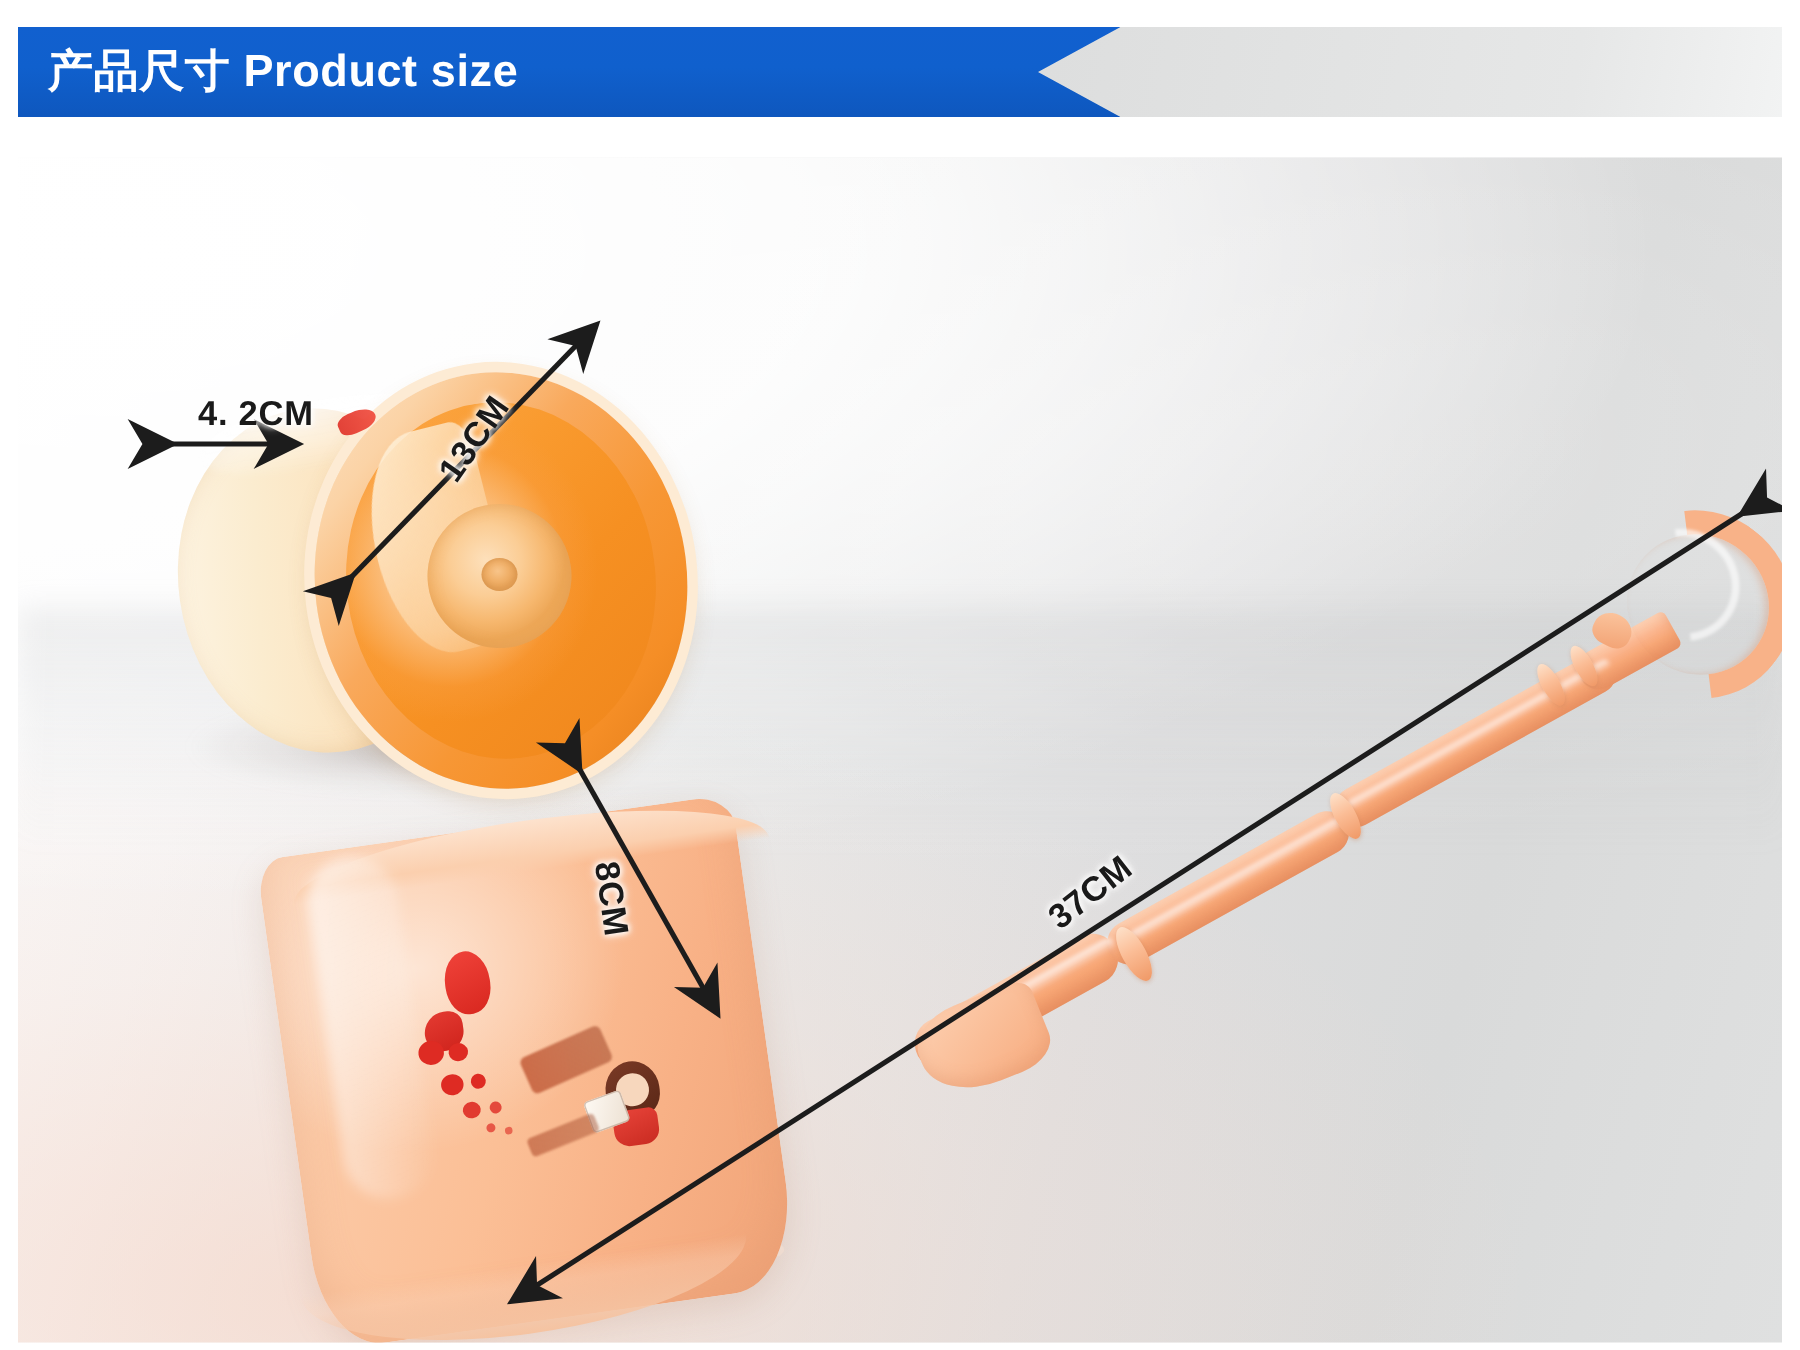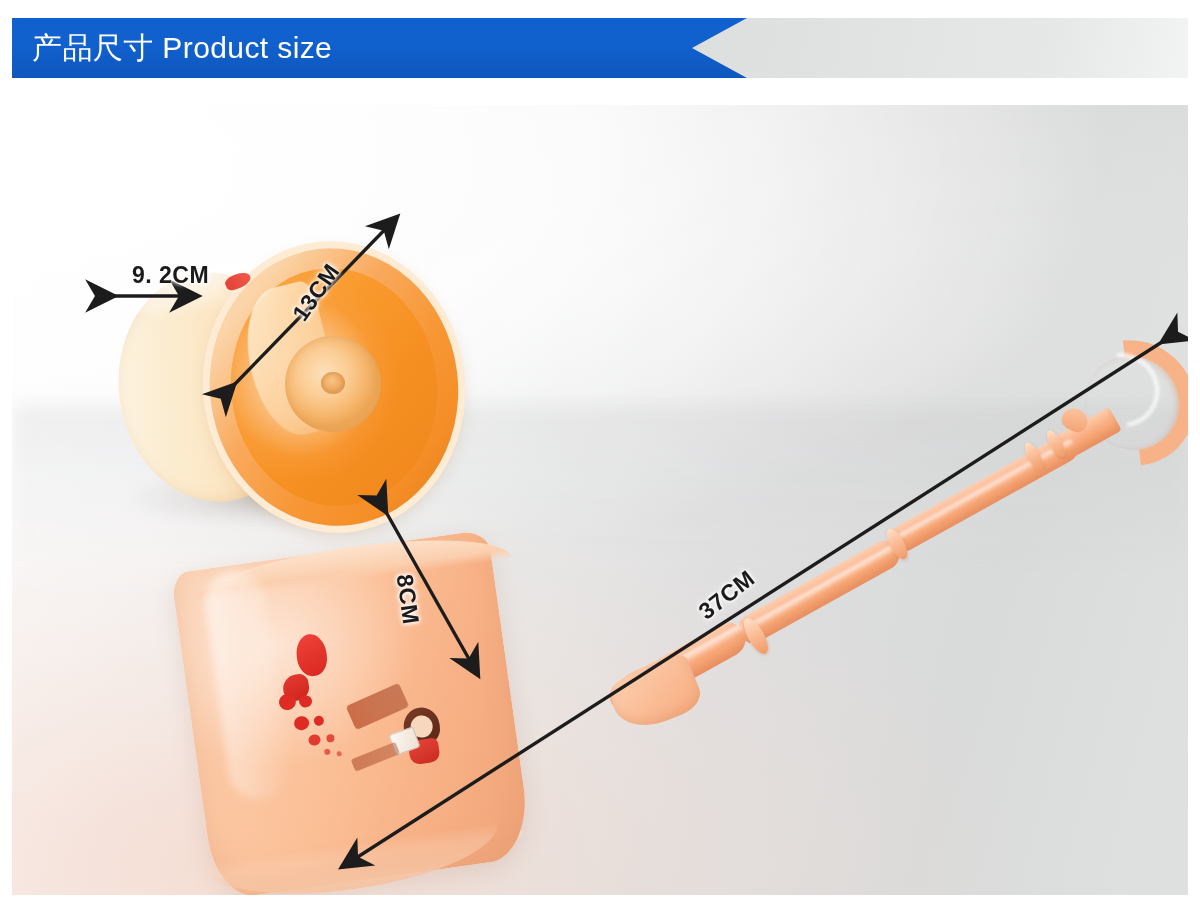--- a/index.html
+++ b/index.html
@@ -12,21 +12,21 @@
   .ribbon{position:absolute;left:12px;top:18px;width:1176px;height:60px;}
   .ribbon-gray{position:absolute;left:0;top:0;width:1176px;height:60px;
     background:linear-gradient(100deg,#eceded 0%,#e2e3e3 22%,#dcdddd 55%,#e6e7e7 88%,#f2f3f3 100%);
     -webkit-clip-path:polygon(0 0,1176px 0,1176px 60px,0 60px,0 60px);
             clip-path:polygon(0 0,1176px 0,1176px 60px,0 60px,0 60px);}
   .ribbon-blue{position:absolute;left:0;top:0;width:735px;height:60px;
     background:linear-gradient(180deg,#1160cf 0%,#1060cd 45%,#0e57be 100%);
     -webkit-clip-path:polygon(0 0,735px 0,680px 30px,735px 60px,0 60px);
             clip-path:polygon(0 0,735px 0,680px 30px,735px 60px,0 60px);}
   .ribbon-title{position:absolute;left:20px;top:0;height:44px;line-height:60px;
-    color:#ffffff;font-size:30px;font-weight:400;letter-spacing:.4px;white-space:nowrap;}
+    color:#ffffff;font-size:30px;font-weight:700;letter-spacing:.4px;white-space:nowrap;}
 
   
   .photo{position:absolute;left:12px;top:105px;width:1176px;height:790px;overflow:hidden;
     background:
       radial-gradient(150% 95% at 6% 8%, #ffffff 0%, rgba(255,255,255,.85) 26%, rgba(255,255,255,0) 58%),
       radial-gradient(95% 70% at 18% 96%, rgba(247,214,199,.70) 0%, rgba(247,222,210,.30) 40%, rgba(255,255,255,0) 72%),
       linear-gradient(105deg,#fbfbfb 0%,#f6f6f7 16%,#e9eaea 40%,#dededf 62%,#d9dada 80%,#dfe0e0 100%);}
   .plate-sheen{position:absolute;left:0;top:0;width:100%;height:100%;
     background:radial-gradient(120% 60% at 52% 24%, rgba(255,255,255,.30) 0%, rgba(255,255,255,0) 62%);}
   
@@ -276,21 +276,21 @@
 
       <g>
         <line x1="374" y1="407" x2="466" y2="570" stroke="#1c1c1c" stroke-width="3.4" marker-start="url(#ah)" marker-end="url(#ah2)"></line>
       </g>
 
       <g>
         <line x1="1150" y1="237" x2="330" y2="762" stroke="#1c1c1c" stroke-width="3.4" marker-start="url(#ah)" marker-end="url(#ah2)"></line>
       </g>
     </svg>
 
-    <div class="dim-label" style="left:120px;top:157px;">9. 2CM</div>
+    <div class="dim-label" style="left:120px;top:157px;">4. 2CM</div>
 
     <div class="dim-label" style="left:286px;top:200px;transform:rotate(-55deg);transform-origin:0 50%;">13CM</div>
 
     <div class="dim-label" style="left:392px;top:456px;transform:rotate(82deg);transform-origin:0 50%;">8CM</div>
 
     <div class="dim-label" style="left:690px;top:496px;transform:rotate(-38deg);transform-origin:0 50%;">37CM</div>
   </div>
 </div>
 
 </body></html>

